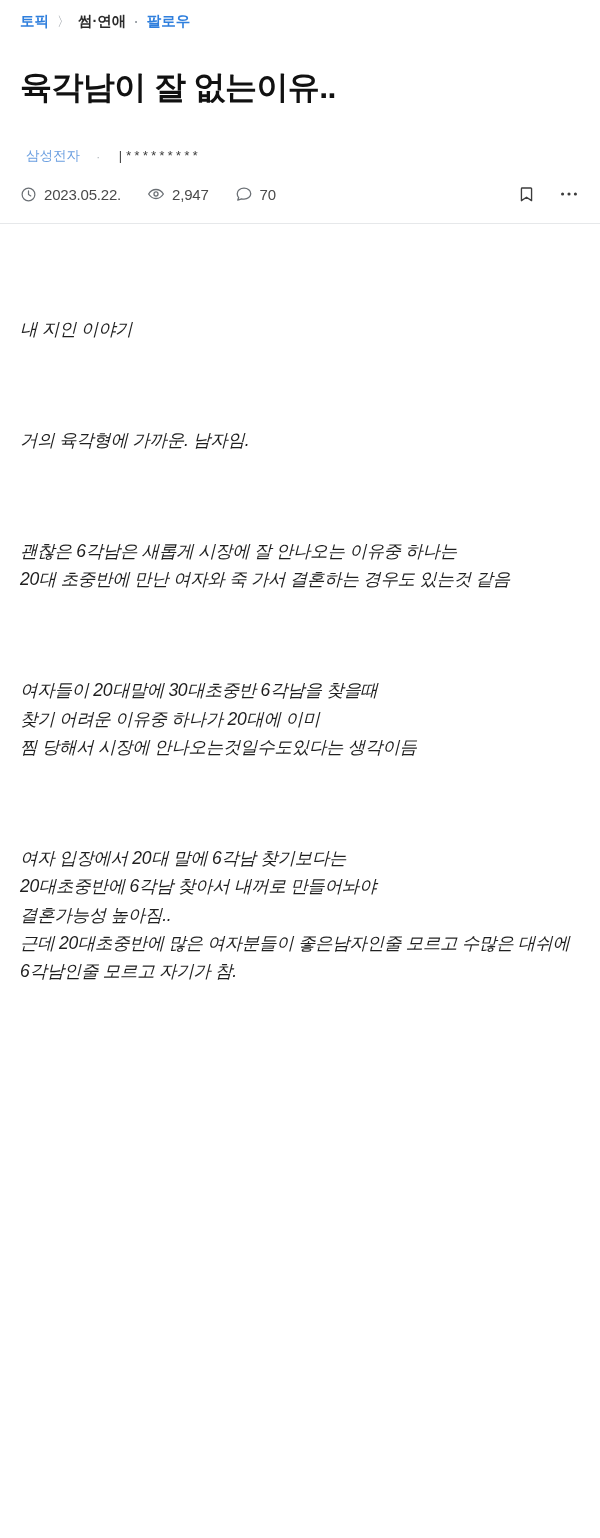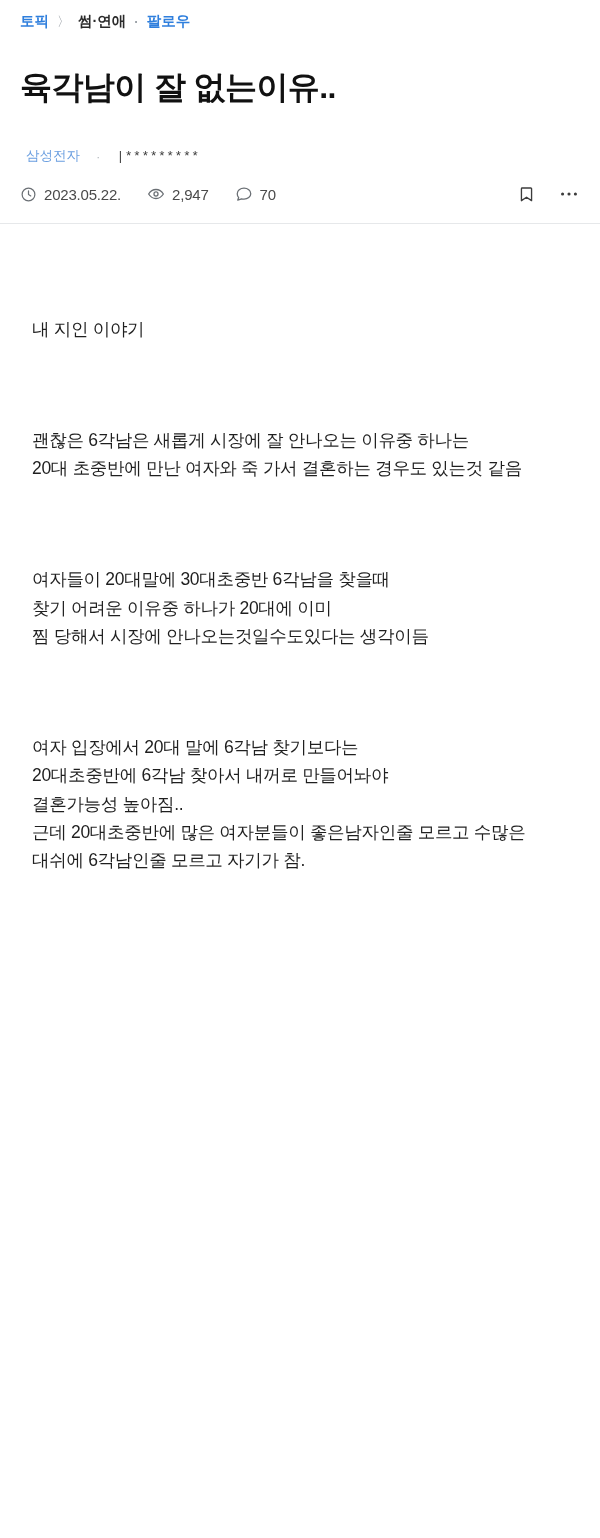--- a/index.html
+++ b/index.html
@@ -102,21 +102,21 @@
   
   .post-body {
     padding: 34px 20px 40px 20px;
     font-size: 17.5px;
     line-height: 1.62;
     color: #1f1f1f;
     letter-spacing: -0.3px;
     white-space: pre-wrap;
     word-break: keep-all;
   }
-  .para { margin: 0 0 26px 12px; }
+  .para { margin: 0 0 26px 0; font-style: italic; }
   .para:last-child { margin-bottom: 0; }
 </style>
 </head>
 <body>
 
 <div class="page">
 
   <div class="breadcrumb">
     <span class="crumb-topic">토픽</span>
     <span class="crumb-sep">〉</span>
@@ -182,20 +182,21 @@
           <circle cx="19" cy="12" r="1.7"></circle>
         </svg>
       </span>
     </div>
   </div>
 
   <div class="divider"></div>
 
   <div class="post-body">
     <p class="para">내 지인 이야기</p>
+    <p class="para">거의 육각형에 가까운. 남자임.</p>
     <p class="para">괜찮은 6각남은 새롭게 시장에 잘 안나오는 이유중 하나는
 20대 초중반에 만난 여자와 죽 가서 결혼하는 경우도 있는것 같음</p>
     <p class="para">여자들이 20대말에 30대초중반 6각남을 찾을때
 찾기 어려운 이유중 하나가 20대에 이미
 찜 당해서 시장에 안나오는것일수도있다는 생각이듬</p>
     <p class="para">여자 입장에서 20대 말에 6각남 찾기보다는
 20대초중반에 6각남 찾아서 내꺼로 만들어놔야
 결혼가능성 높아짐..
 근데 20대초중반에 많은 여자분들이 좋은남자인줄 모르고 수많은 대쉬에 6각남인줄 모르고 자기가 참.</p>
     

